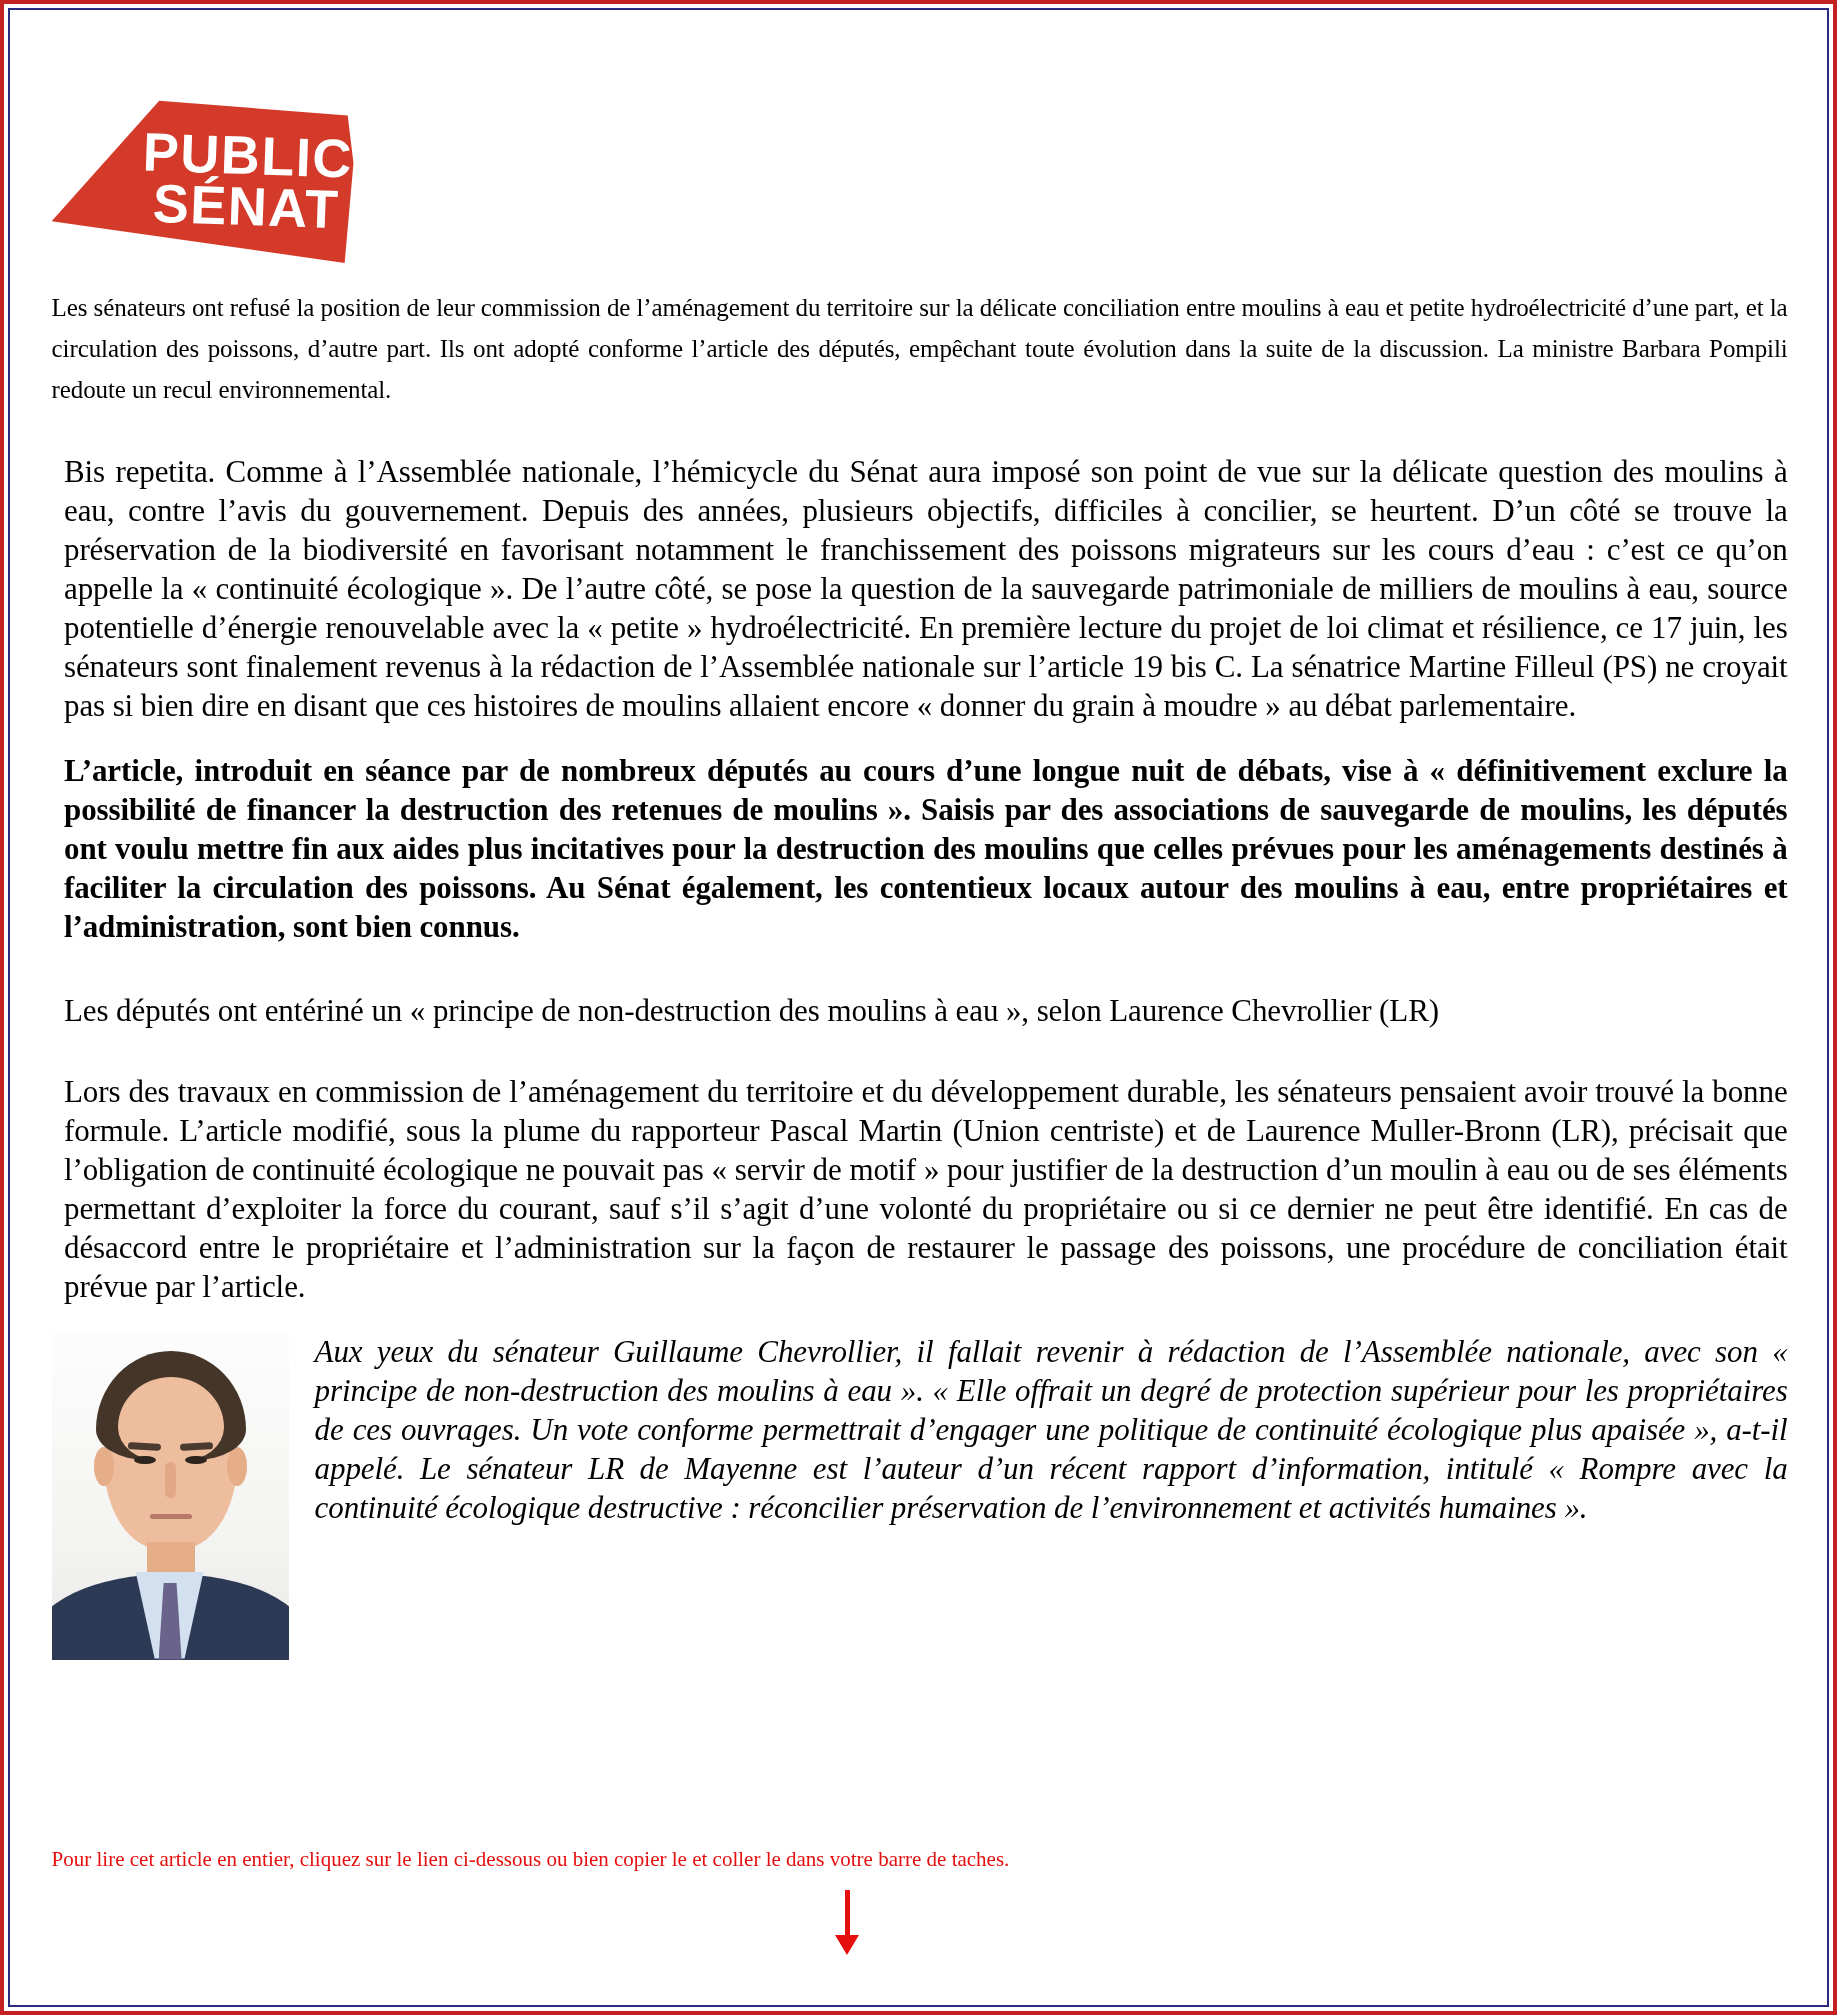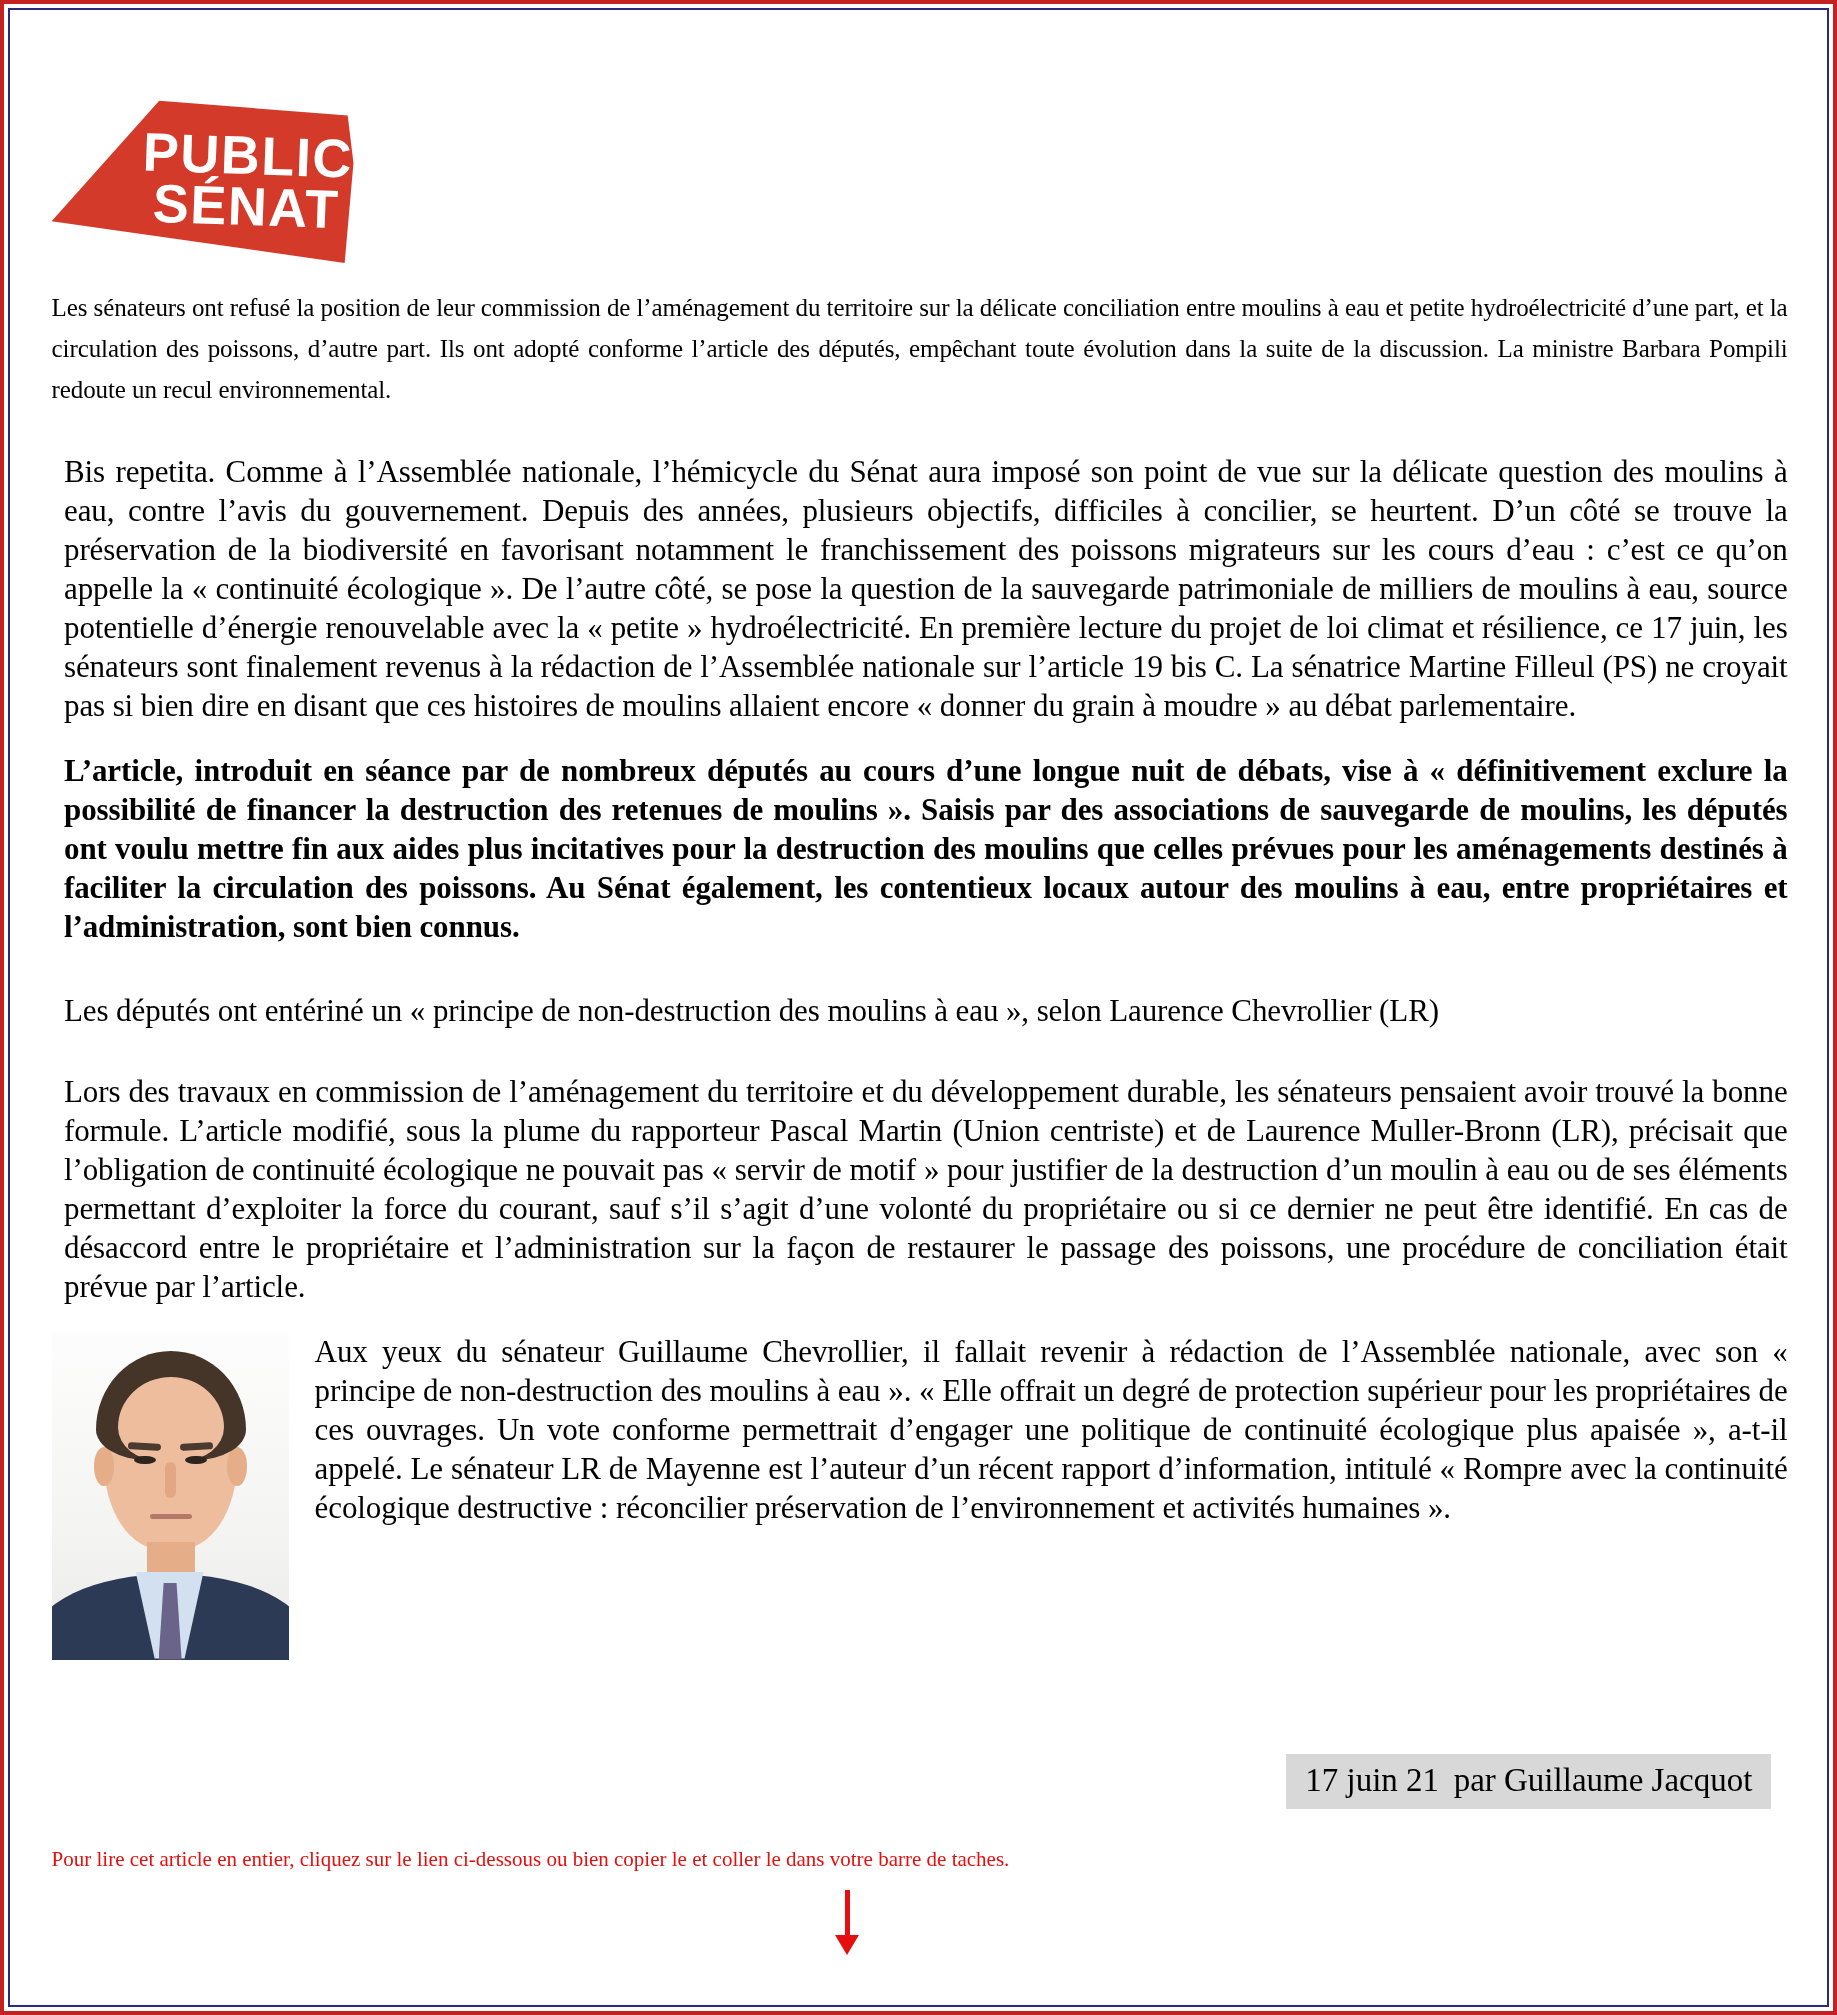--- a/index.html
+++ b/index.html
@@ -61,21 +61,21 @@
   }
   .par-2{margin-bottom:26px !important;}
   .par-3{margin-bottom:45px !important;font-weight:bold;}
   .pull-quote{
     margin-left:12.4px !important;
     margin-bottom:42px !important;
     white-space:nowrap;
   }
   .par-2{margin-top:0;}
   .p-gap-a{margin-bottom:26px !important;}
-  .photo-block{margin-top:17px;}
+  .photo-block{margin-top:17px;font-style:italic;}
   .photo-block .par-photo{text-align:justify;}
   
   .photo{
     float:left;
     width:237px;height:328px;
     margin-right:26px;
     position:relative;overflow:hidden;
     background:linear-gradient(180deg,#fdfdfd 0%,#f3f3f1 65%,#e9e9e7 100%);
   }
   .photo div{position:absolute;}
@@ -162,23 +162,20 @@
           <div class="p-mouth"></div>
           <div class="p-neck"></div>
           <div class="p-suit"></div>
           <div class="p-shirt"></div>
           <div class="p-tie"></div>
         </div>
         <p class="par-photo">Aux yeux du sénateur Guillaume Chevrollier, il fallait revenir à rédaction de l’Assemblée nationale, avec son « principe de non-destruction des moulins à eau ». « Elle offrait un degré de protection supérieur pour les propriétaires de ces ouvrages. Un vote conforme permettrait d’engager une politique de continuité écologique plus apaisée », a-t-il appelé. Le sénateur LR de Mayenne est l’auteur d’un récent rapport d’information, intitulé « Rompre avec la continuité écologique destructive : réconcilier préservation de l’environnement et activités humaines ».</p>
       </div>
     </div>
 
-    <div class="byline">
-      <span>17 juin 21</span><span class="byline-sep"></span><span>par Guillaume Jacquot</span>
-    </div>
 
     <div class="footer-note">Pour lire cet article en entier, cliquez sur le lien ci-dessous ou bien copier le et coller le dans votre barre de taches.</div>
 
     <div class="down-arrow">
       <div class="arrow-shaft"></div>
       <div class="arrow-head"></div>
     </div>
 
   </div>
 </div>

